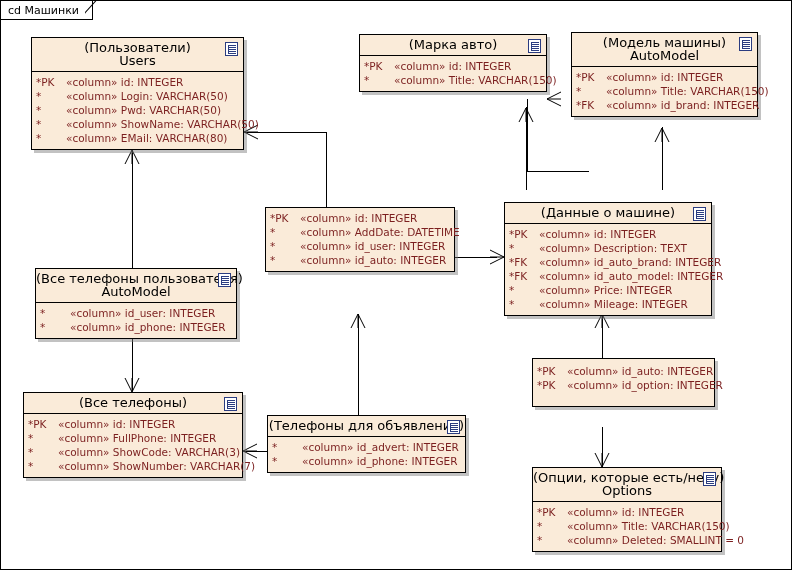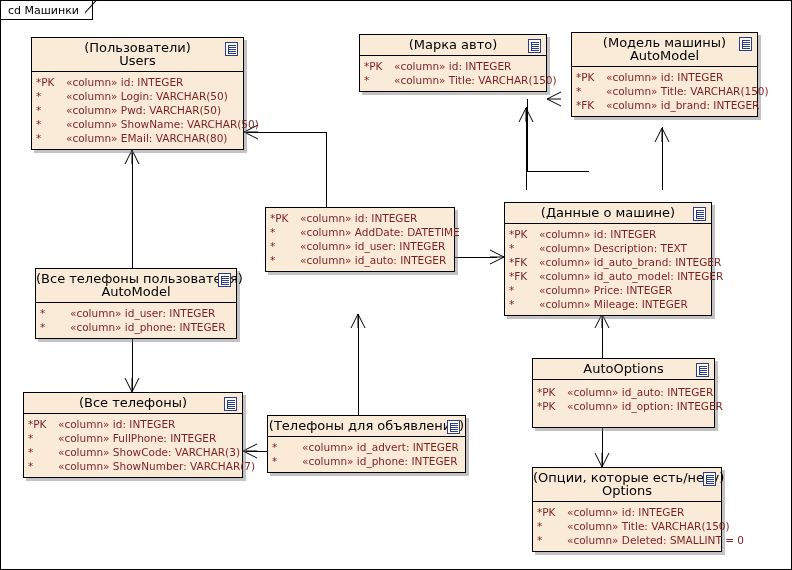--- a/index.html
+++ b/index.html
@@ -335,31 +335,20 @@
           <i class="side"></i>
       </div>
     </div>
     <div class="uml-body">
       <div class="attr"><span class="mark">*</span><span class="txt">«column»</span>&nbsp;<span class="txt">id_advert: INTEGER</span></div>
       <div class="attr"><span class="mark">*</span><span class="txt">«column»</span>&nbsp;<span class="txt">id_phone: INTEGER</span></div>
     </div>
   </div>
 
   <div class="uml" style="left:531px; top:357px; width:183px;">
-    <div class="uml-head">
-      <div class="uml-name">AutoOptions</div>
-      <div class="uml-icon">
-        <i class="bar b1"></i>
-          <i class="bar b2"></i>
-          <i class="bar b3"></i>
-          <i class="bar b4"></i>
-          <i class="bar b5"></i>
-          <i class="side"></i>
-      </div>
-    </div>
     <div class="uml-body" style="padding-top:5px; padding-bottom:14px;">
       <div class="attr"><span class="mark">*PK</span><span class="txt">«column»</span>&nbsp;<span class="txt">id_auto: INTEGER</span></div>
       <div class="attr"><span class="mark">*PK</span><span class="txt">«column»</span>&nbsp;<span class="txt">id_option: INTEGER</span></div>
     </div>
   </div>
 
   <div class="uml" style="left:531px; top:466px; width:190px;">
     <div class="uml-head">
       <div class="uml-stereo">(Опции, которые есть/нету)</div>
       <div class="uml-name">Options</div>

